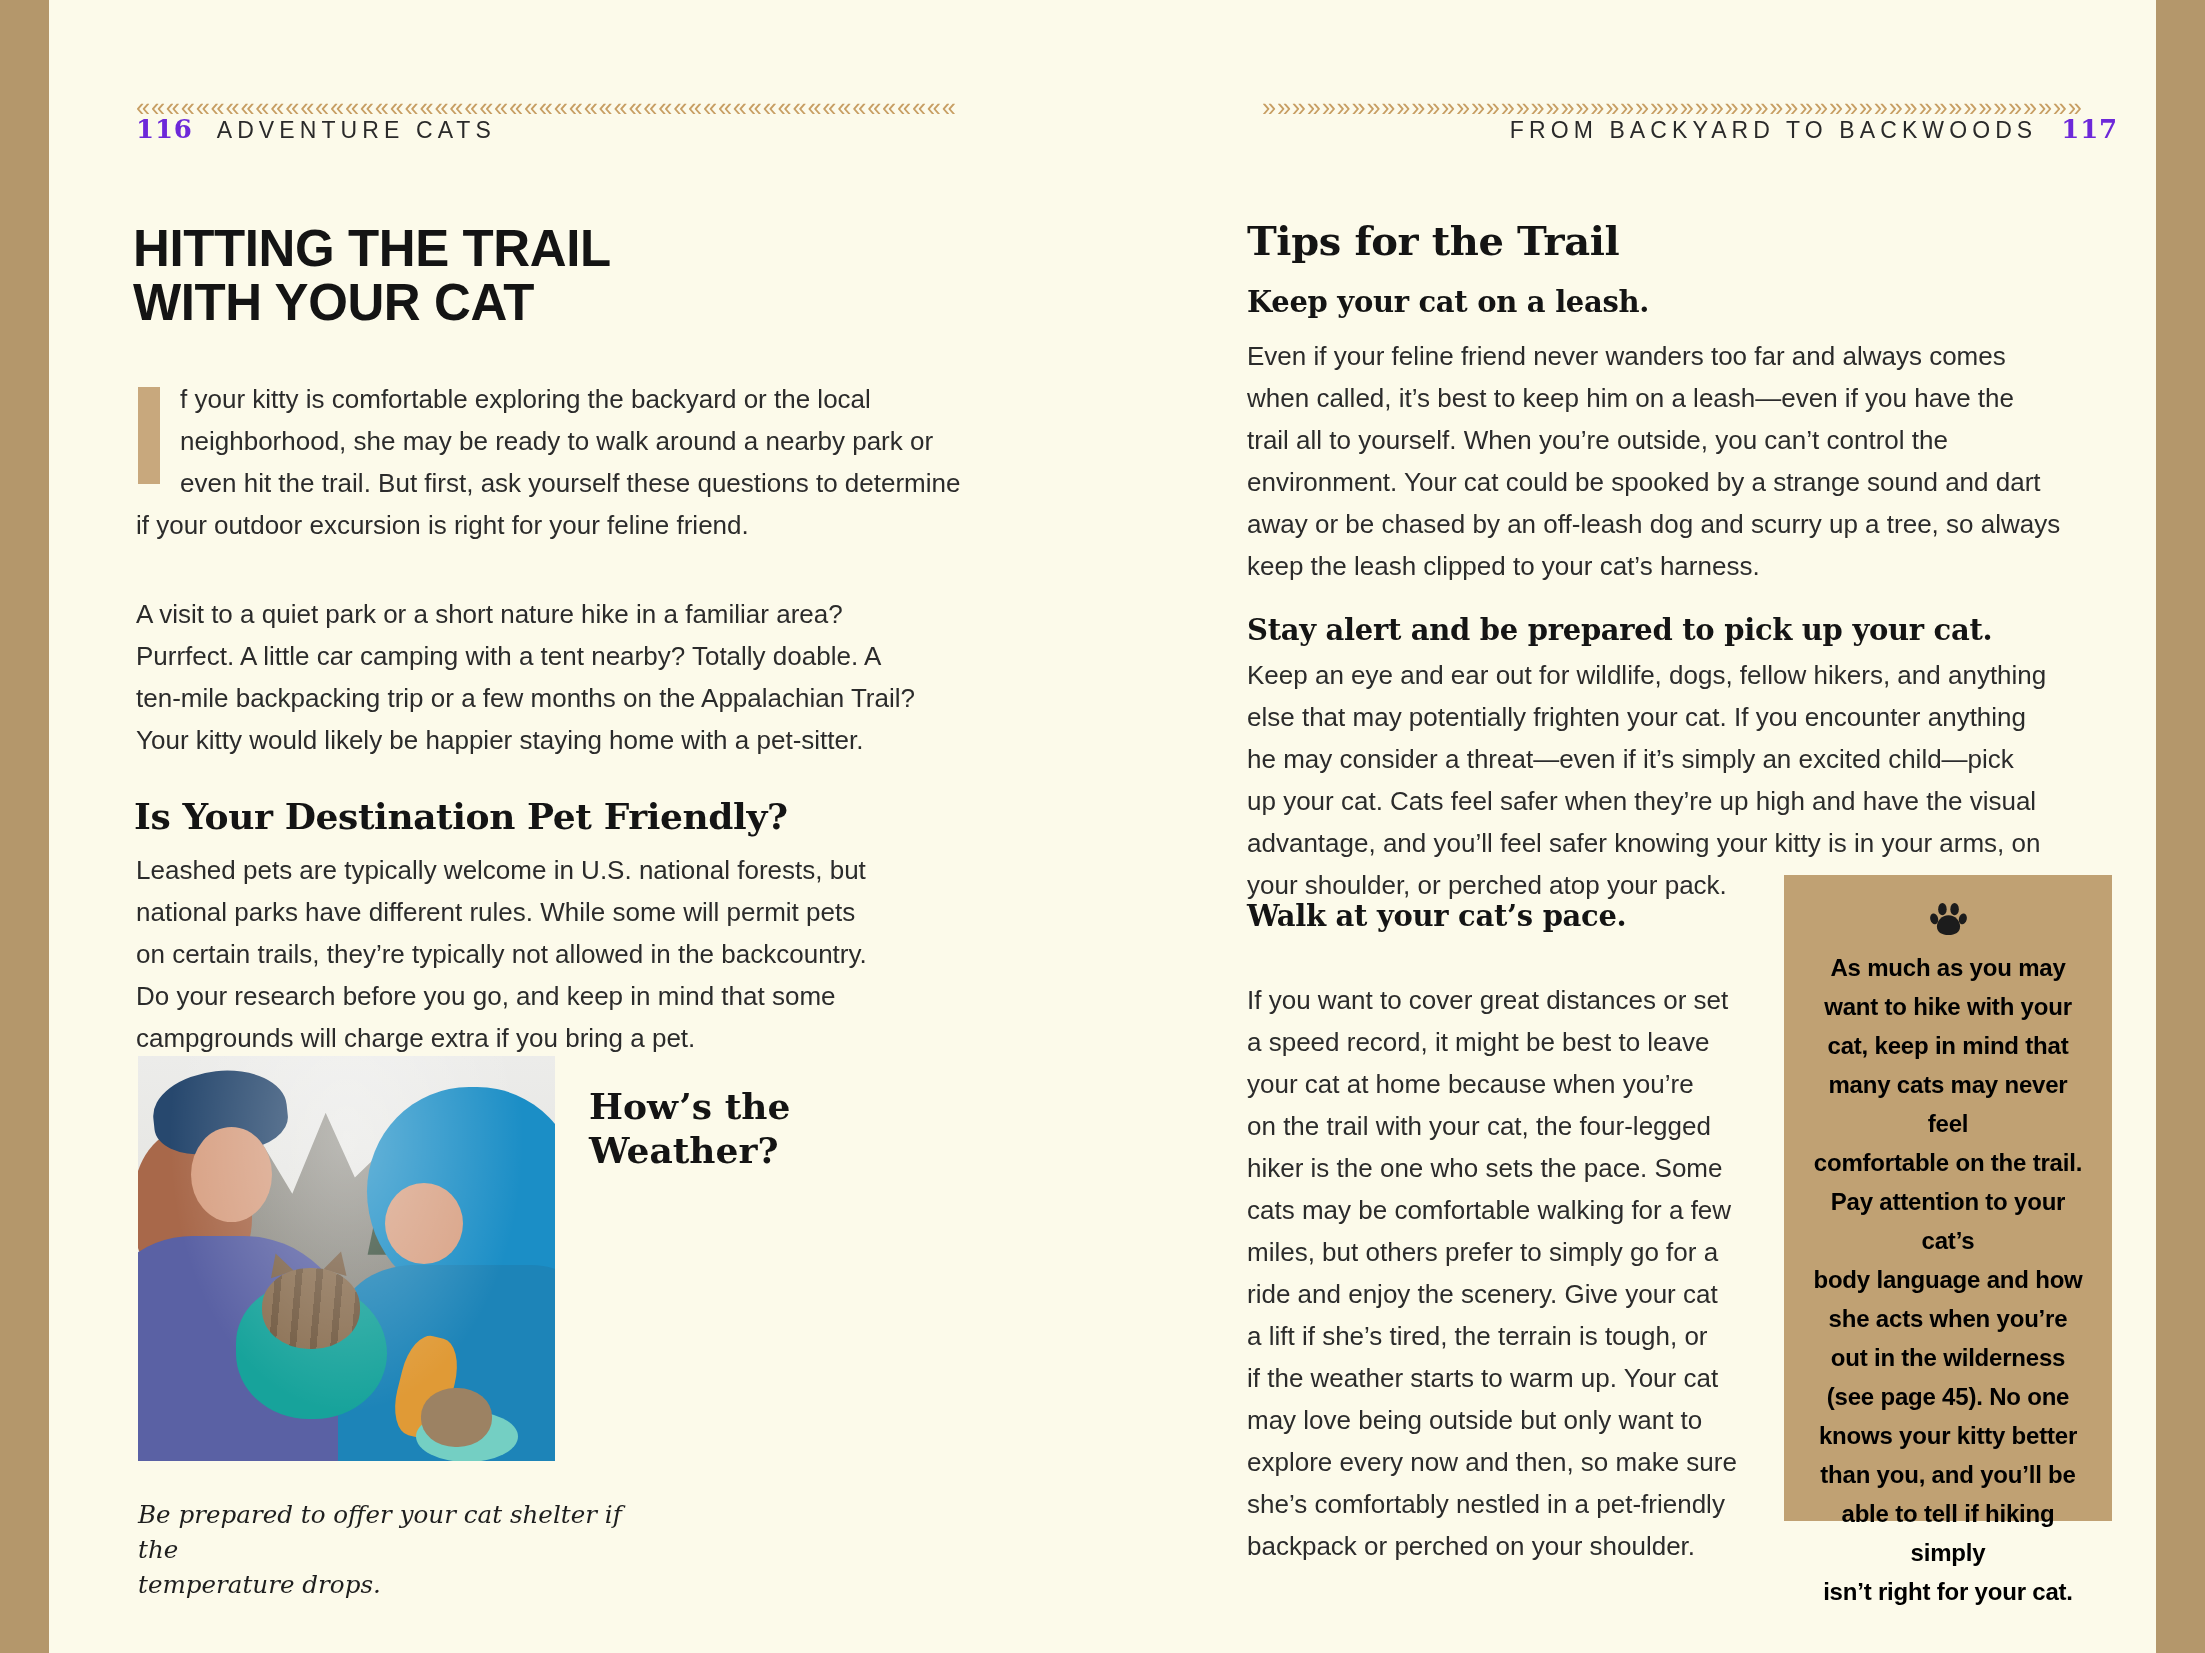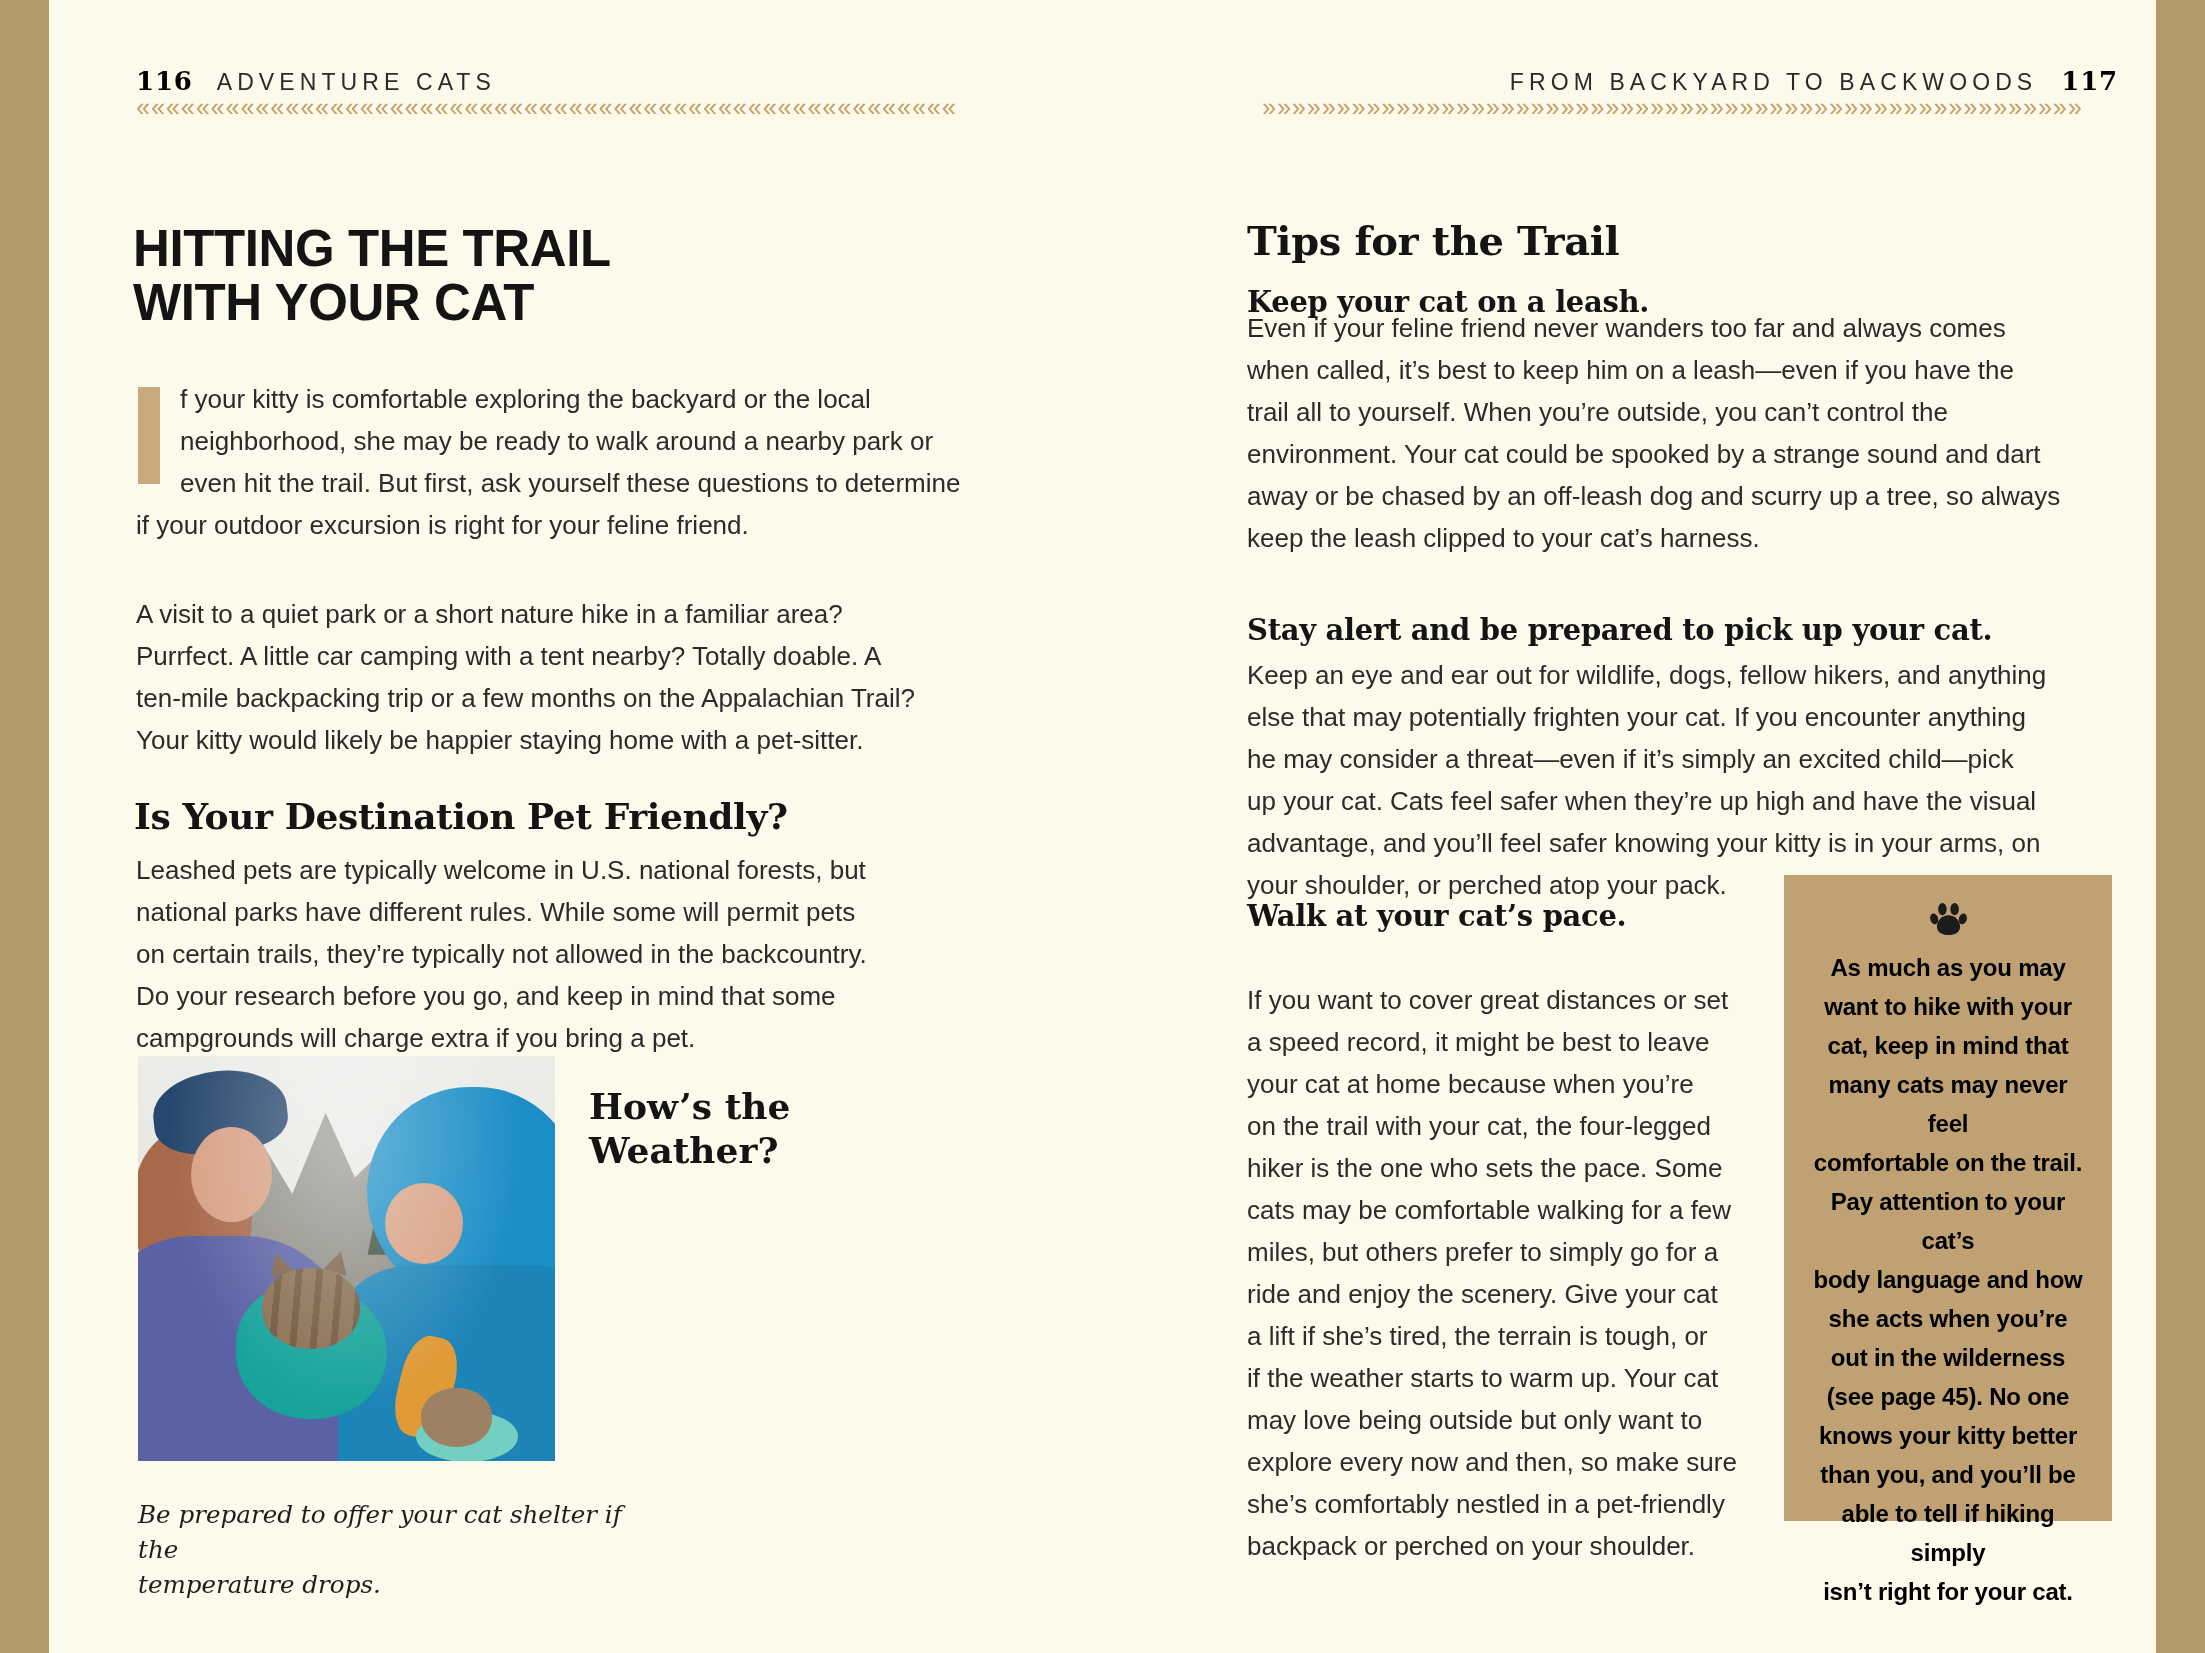--- a/index.html
+++ b/index.html
@@ -9,21 +9,21 @@
     font-family:"Liberation Sans",sans-serif;
   }
   .edge{position:absolute;top:0;bottom:0;width:49px;background:#B4976B;}
   .edge-left{left:0;}
   .edge-right{right:0;}
 
   
   .runhead{position:absolute;top:66px;display:flex;align-items:baseline;gap:24px;}
   .runhead-left{left:136px;}
   .runhead-right{right:87px;}
-  .folio{font-family:"DejaVu Serif",serif;font-weight:bold;font-size:26px;color:#000000;letter-spacing:0.8px;}
+  .folio{font-family:"DejaVu Serif",serif;font-weight:bold;font-size:26px;color:#6d28d9;letter-spacing:0.8px;margin-top:48px;}
   .runtitle{font-size:23px;letter-spacing:5.1px;color:#2a2a2a;}
 
   .rule{position:absolute;top:93px;font-size:25.4px;line-height:29px;color:#C79E63;
         letter-spacing:0.8px;white-space:nowrap;overflow:hidden;}
   .rule-left{left:136px;width:835px;}
   .rule-right{left:1262px;width:841px;}
 
   
   .page-title{position:absolute;left:133px;top:188px;font-size:51px;line-height:54px;
         font-weight:bold;letter-spacing:-0.4px;color:#141414;white-space:pre-line;}
@@ -77,21 +77,21 @@
   .weather-h{position:absolute;left:589px;top:1054px;font-size:36px;line-height:44px;white-space:pre-line;}
   .weather-body{position:absolute;left:589px;top:1160px;width:441px;font-size:25px;line-height:39px;white-space:pre-line;}
 
   
   .tips-title{position:absolute;left:1247px;top:190px;font-size:40px;letter-spacing:-0.4px;}
   .tip-h{position:absolute;left:1247px;font-size:29px;letter-spacing:-0.3px;}
   .tip-h1{top:256px;}
   .tip-h2{top:584px;}
   .tip-h3{top:870px;text-align:center;}
   .tip-body{position:absolute;left:1247px;font-size:26px;line-height:42px;white-space:pre-line;}
-  .tip-body1{top:281px;width:882px;}
+  .tip-body1{top:309px;width:882px;}
   .tip-body2{top:628px;width:882px;}
   .tip-body3{top:953px;width:534px;}
 
   .sidebar{position:absolute;left:1784px;top:875px;width:328px;height:646px;
      background:#C0A173;box-sizing:border-box;padding:25.4px 22px 0;text-align:center;}
   .paw{display:block;margin:0 auto;fill:#1c1c1c;}
   .sidebar-text{margin-top:8.5px;font-size:24px;line-height:39px;font-weight:bold;
      letter-spacing:-0.2px;color:#000000;white-space:pre-line;}
 </style>
 </head>

